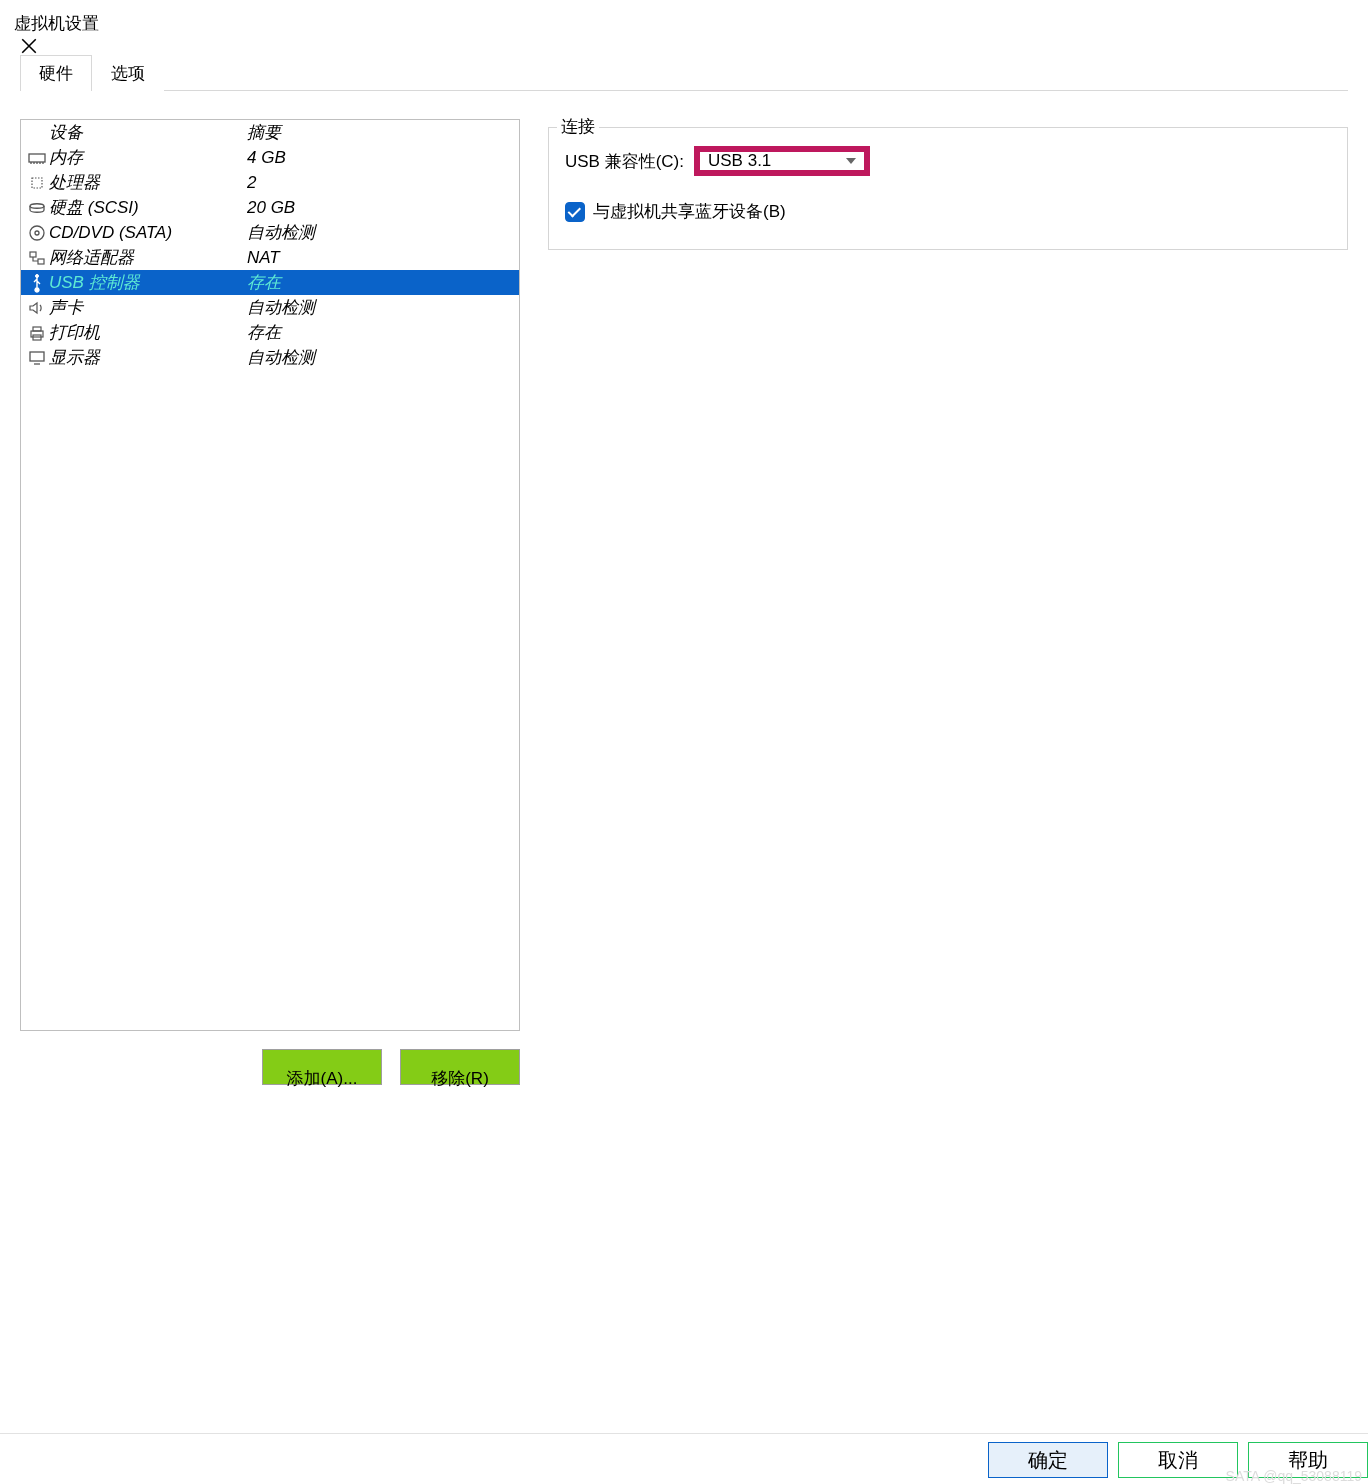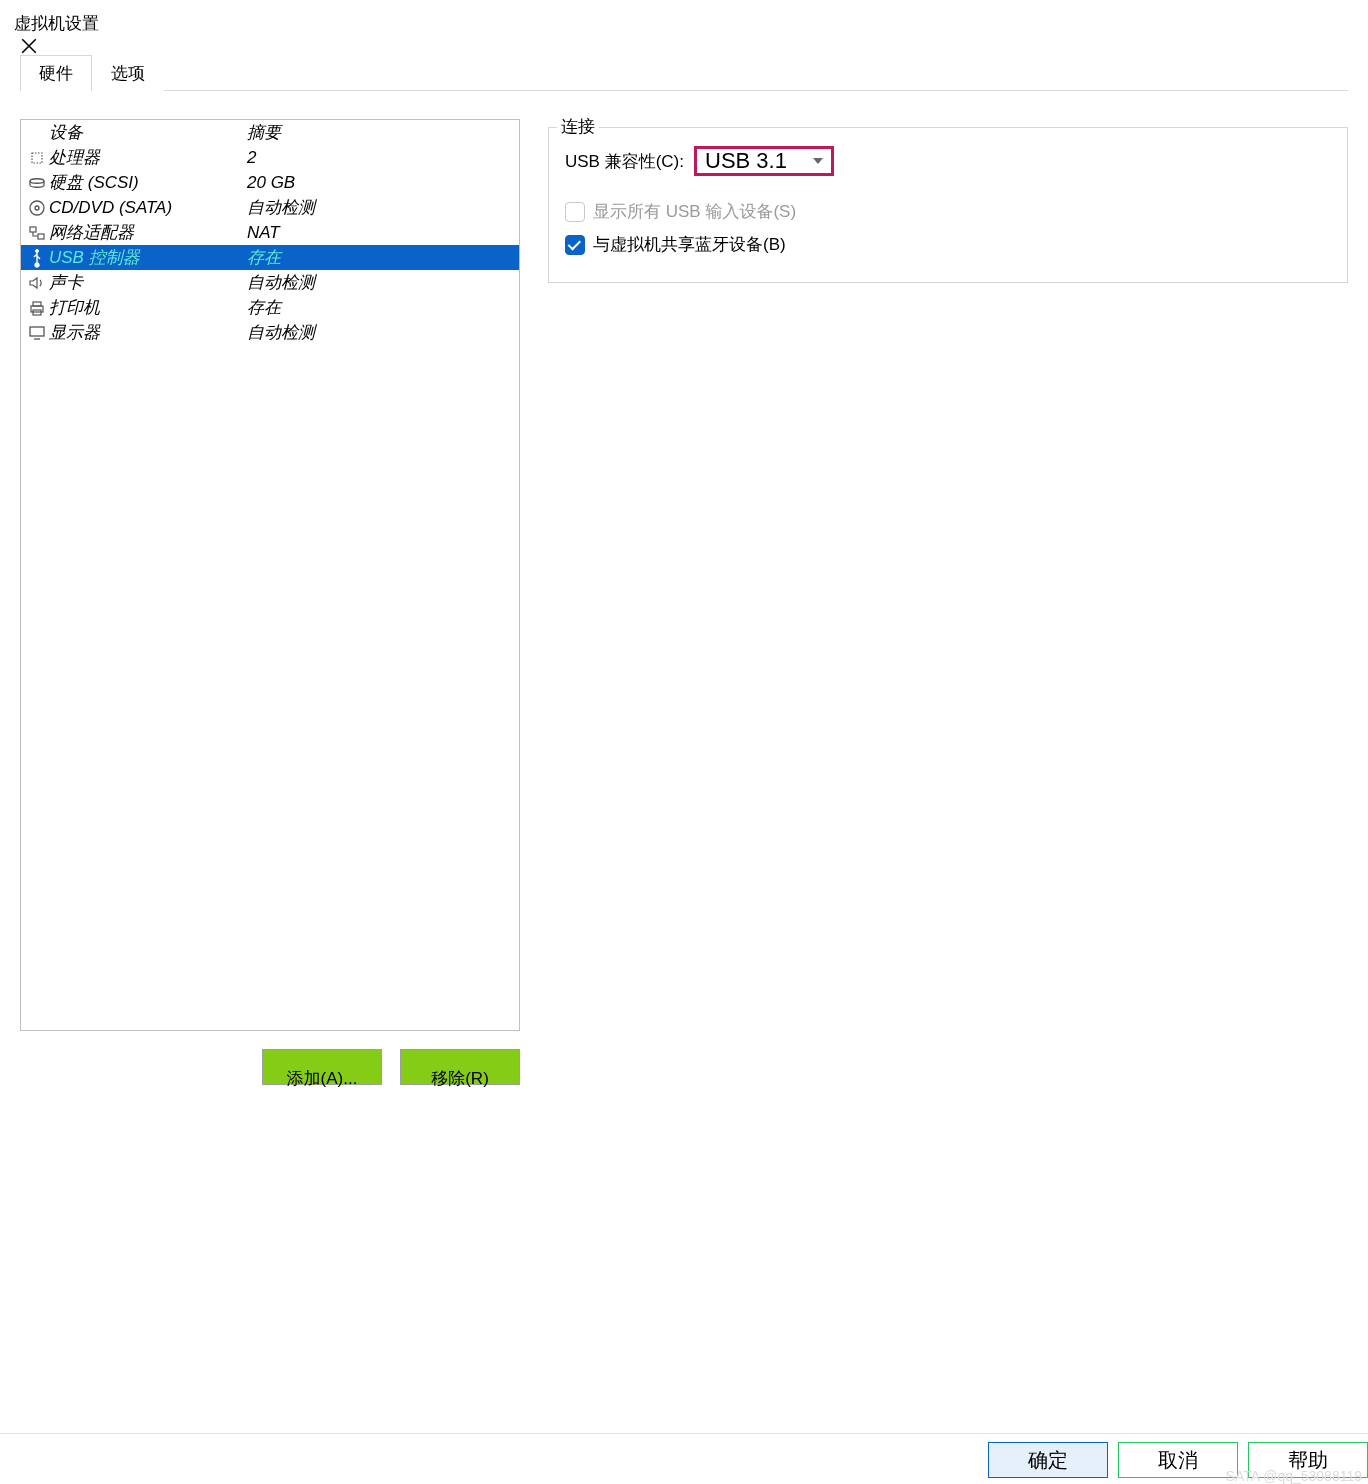--- a/index.html
+++ b/index.html
@@ -113,25 +113,25 @@
     }
     .form-line {
       display: flex;
       align-items: center;
       gap: 10px;
       margin-bottom: 24px;
       margin-left: 0px;
     }
     .form-label { font-size: 17px; }
     .select {
-      width: 140px;
+      width: 176px;
       height: 30px;
-      border: 3px solid #be185d;
+      border: 6px solid #be185d;
       padding: 0 26px 0 8px;
-      font-size: 22px;
+      font-size: 17px;
       background: #fff;
       position: relative;
       display: flex; align-items: center;
       cursor: pointer;
     }
     .select::after {
       content: "";
       position: absolute;
       right: 8px; top: 50%;
       transform: translateY(-50%);
@@ -213,20 +213,30 @@
     <div class="hw-list">
       <div class="hw-header">
         <span class="col-icon"></span>
         <span class="col-dev">设备</span>
         <span class="col-sum">摘要</span>
       </div>
 
       <div class="hw-row">
         <span class="col-icon">
             <svg class="ico" viewBox="0 0 20 20">
+              <rect x="2" y="6" width="16" height="8" fill="none" stroke-width="1.3"></rect>
+              <path d="M4 14v2 M7 14v2 M10 14v2 M13 14v2 M16 14v2" stroke-width="1.3"></path>
+            </svg>
+          </span>
+        <span class="col-dev">内存</span>
+        <span class="col-sum">4 GB</span>
+      </div>
+      <div class="hw-row">
+        <span class="col-icon">
+            <svg class="ico" viewBox="0 0 20 20">
               <rect x="5" y="5" width="10" height="10" fill="none" stroke-width="1.2" stroke-dasharray="1.5 1.5"></rect>
             </svg>
           </span>
         <span class="col-dev">处理器</span>
         <span class="col-sum">2</span>
       </div>
       <div class="hw-row">
         <span class="col-icon">
             <svg class="ico" viewBox="0 0 20 20">
               <path d="M3 8 C3 5 17 5 17 8 L17 12 C17 15 3 15 3 12 Z" fill="none" stroke-width="1.3"></path>
@@ -309,24 +319,20 @@
     <div class="groupbox">
       <span class="group-title">连接</span>
 
       <div class="form-line">
         <span class="form-label">USB 兼容性(C):</span>
         <div class="select">
           <span>USB 3.1</span>
         </div>
       </div>
 
-      <div class="checkbox-line">
-        <span class="cb disabled"></span>
-        <span class="cb-label disabled">显示所有 USB 输入设备(S)</span>
-      </div>
 
       <div class="checkbox-line">
         <span class="cb checked"></span>
         <span class="cb-label">与虚拟机共享蓝牙设备(B)</span>
       </div>
     </div>
   </div>
 </div>
 
 <div class="footer-wrap">

